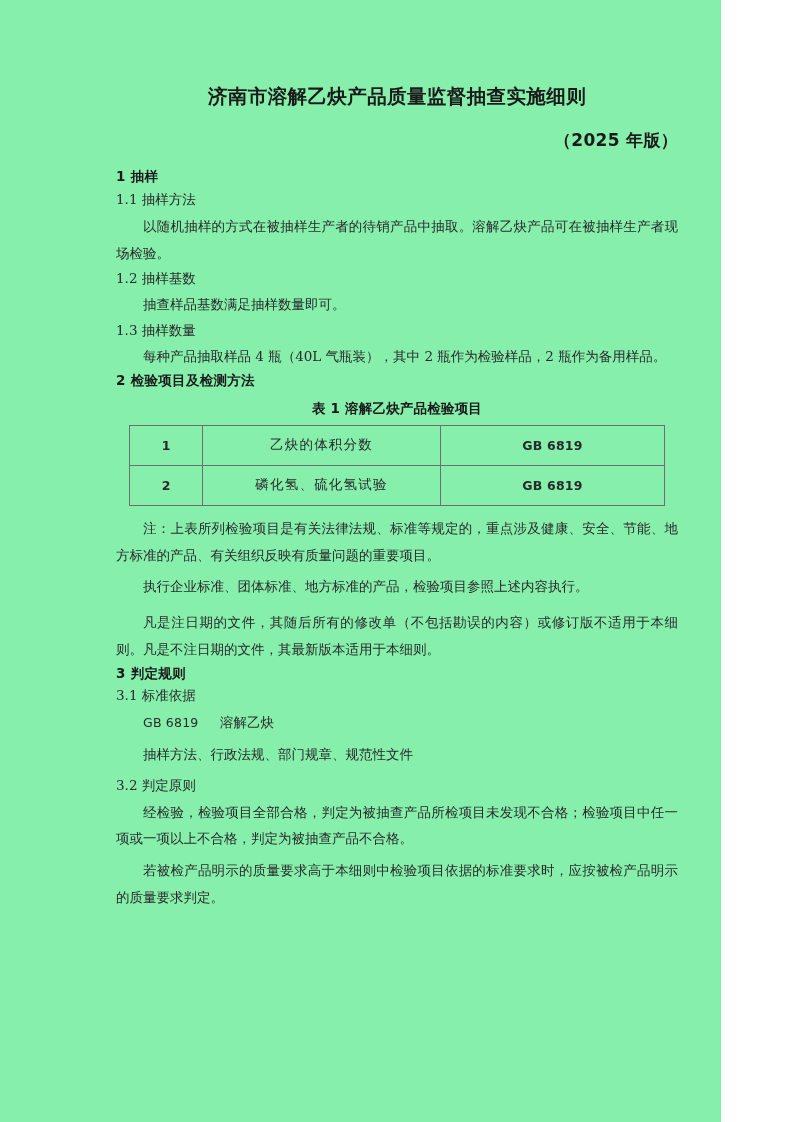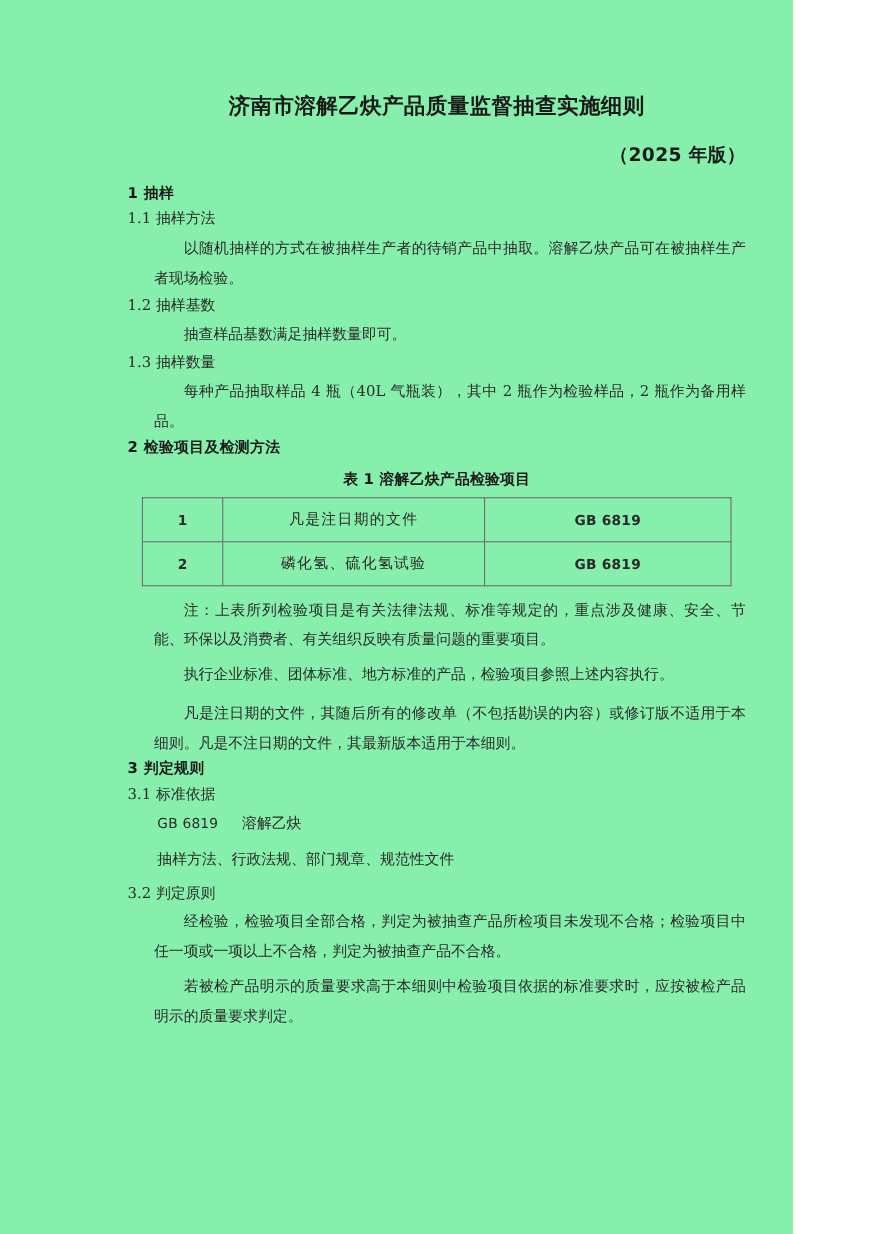--- a/index.html
+++ b/index.html
@@ -67,21 +67,21 @@
 
   
   .p {
     font-size: 13.5px;
     line-height: 1.98;
     margin: 0;
     text-align: justify;
     text-justify: inter-ideograph;
     color: #2a2a2a;
   }
-  .p.indent { text-indent: 2em; margin-left: 24px; }
+  .p.indent { text-indent: 2em; }
   .p.tight { line-height: 1.9; }
 
   .gap-sm { height: 5px; }
   .gap-md { height: 9px; }
   .gap-lg { height: 14px; }
 
   
   .table-caption {
     font-family: "DejaVu Sans", "Liberation Sans", sans-serif;
     font-weight: bold;
@@ -163,35 +163,35 @@
 
     <div class="h1">2 检验项目及检测方法</div>
 
     <div class="table-caption">表 1 溶解乙炔产品检验项目</div>
 
     <div class="tbl-wrap">
       <table class="items">
         <tbody>
           <tr class="body">
             <td class="c0 num">1</td>
-            <td class="c1 item">凡是注日期的文件</td>
+            <td class="c1 item">乙炔的体积分数</td>
             <td class="c2 method">GB 6819</td>
           </tr>
           <tr class="body">
             <td class="c0 num">2</td>
             <td class="c1 item">磷化氢、硫化氢试验</td>
             <td class="c2 method">GB 6819</td>
           </tr>
         </tbody>
       </table>
     </div>
 
     <div class="gap-md"></div>
 
-    <p class="p indent">注：上表所列检验项目是有关法律法规、标准等规定的，重点涉及健康、安全、节能、环保以及消费者、有关组织反映有质量问题的重要项目。</p>
+    <p class="p indent">注：上表所列检验项目是有关法律法规、标准等规定的，重点涉及健康、安全、节能、地方标准的产品、有关组织反映有质量问题的重要项目。</p>
     <div class="gap-sm"></div>
     <p class="p indent">执行企业标准、团体标准、地方标准的产品，检验项目参照上述内容执行。</p>
     <div class="gap-md"></div>
     <p class="p indent">凡是注日期的文件，其随后所有的修改单（不包括勘误的内容）或修订版不适用于本细则。凡是不注日期的文件，其最新版本适用于本细则。</p>
 
     <div class="h1">3 判定规则</div>
     <div class="h2">3.1 标准依据</div>
 
     <div class="std-line"><span class="std-code">GB 6819</span><span class="std-sep"></span><span>溶解乙炔</span></div>
 

